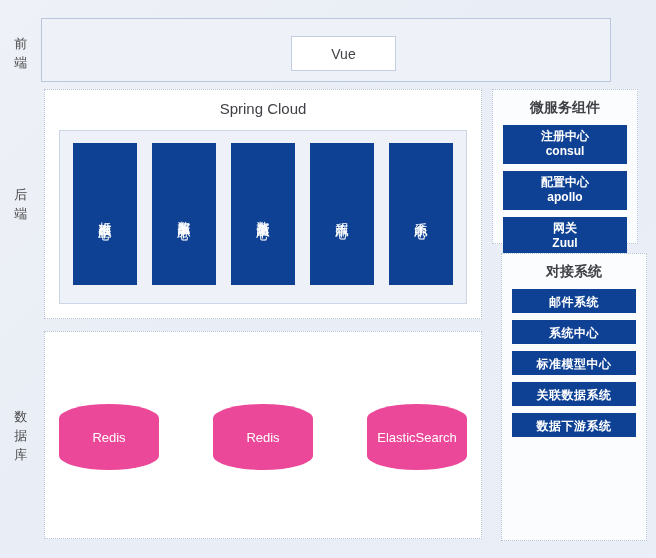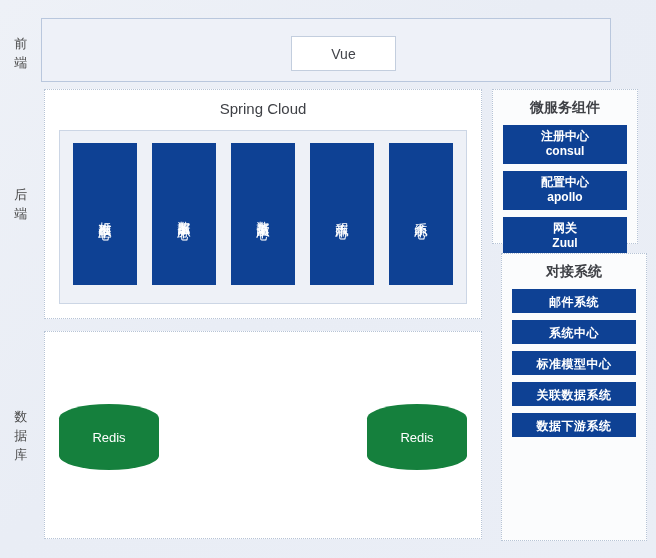--- a/index.html
+++ b/index.html
@@ -134,21 +134,21 @@
     top: 72px;
     right: 14px;
     height: 70px;
     display: flex;
     justify-content: space-between;
   }
   .db-cyl {
     position: relative;
     width: 100px;
     height: 66px;
-    background: #15803d;
+    background: #ec4899;
     border-radius: 50% / 22%;
     color: #ffffff;
     font-size: 13px;
     display: flex;
     align-items: center;
     justify-content: center;
     box-sizing: border-box;
   }
 
   
@@ -227,20 +227,21 @@
         <div class="service-box">流程中心</div>
         <div class="service-box">系统中心</div>
       </div>
     </div>
   </div>
 
   <div id="database-outer">
     <div id="db-row">
       <div class="db-cyl">Redis</div>
       <div class="db-cyl">Redis</div>
+      <div class="db-cyl">ElasticSearch</div>
     </div>
   </div>
 
   <div class="side-panel" id="panel-micro">
     <div class="panel-title">微服务组件</div>
     <div class="panel-list">
       <div class="panel-btn two-line">
         <span class="main">注册中心</span>
         <span class="sub">consul</span>
       </div>

